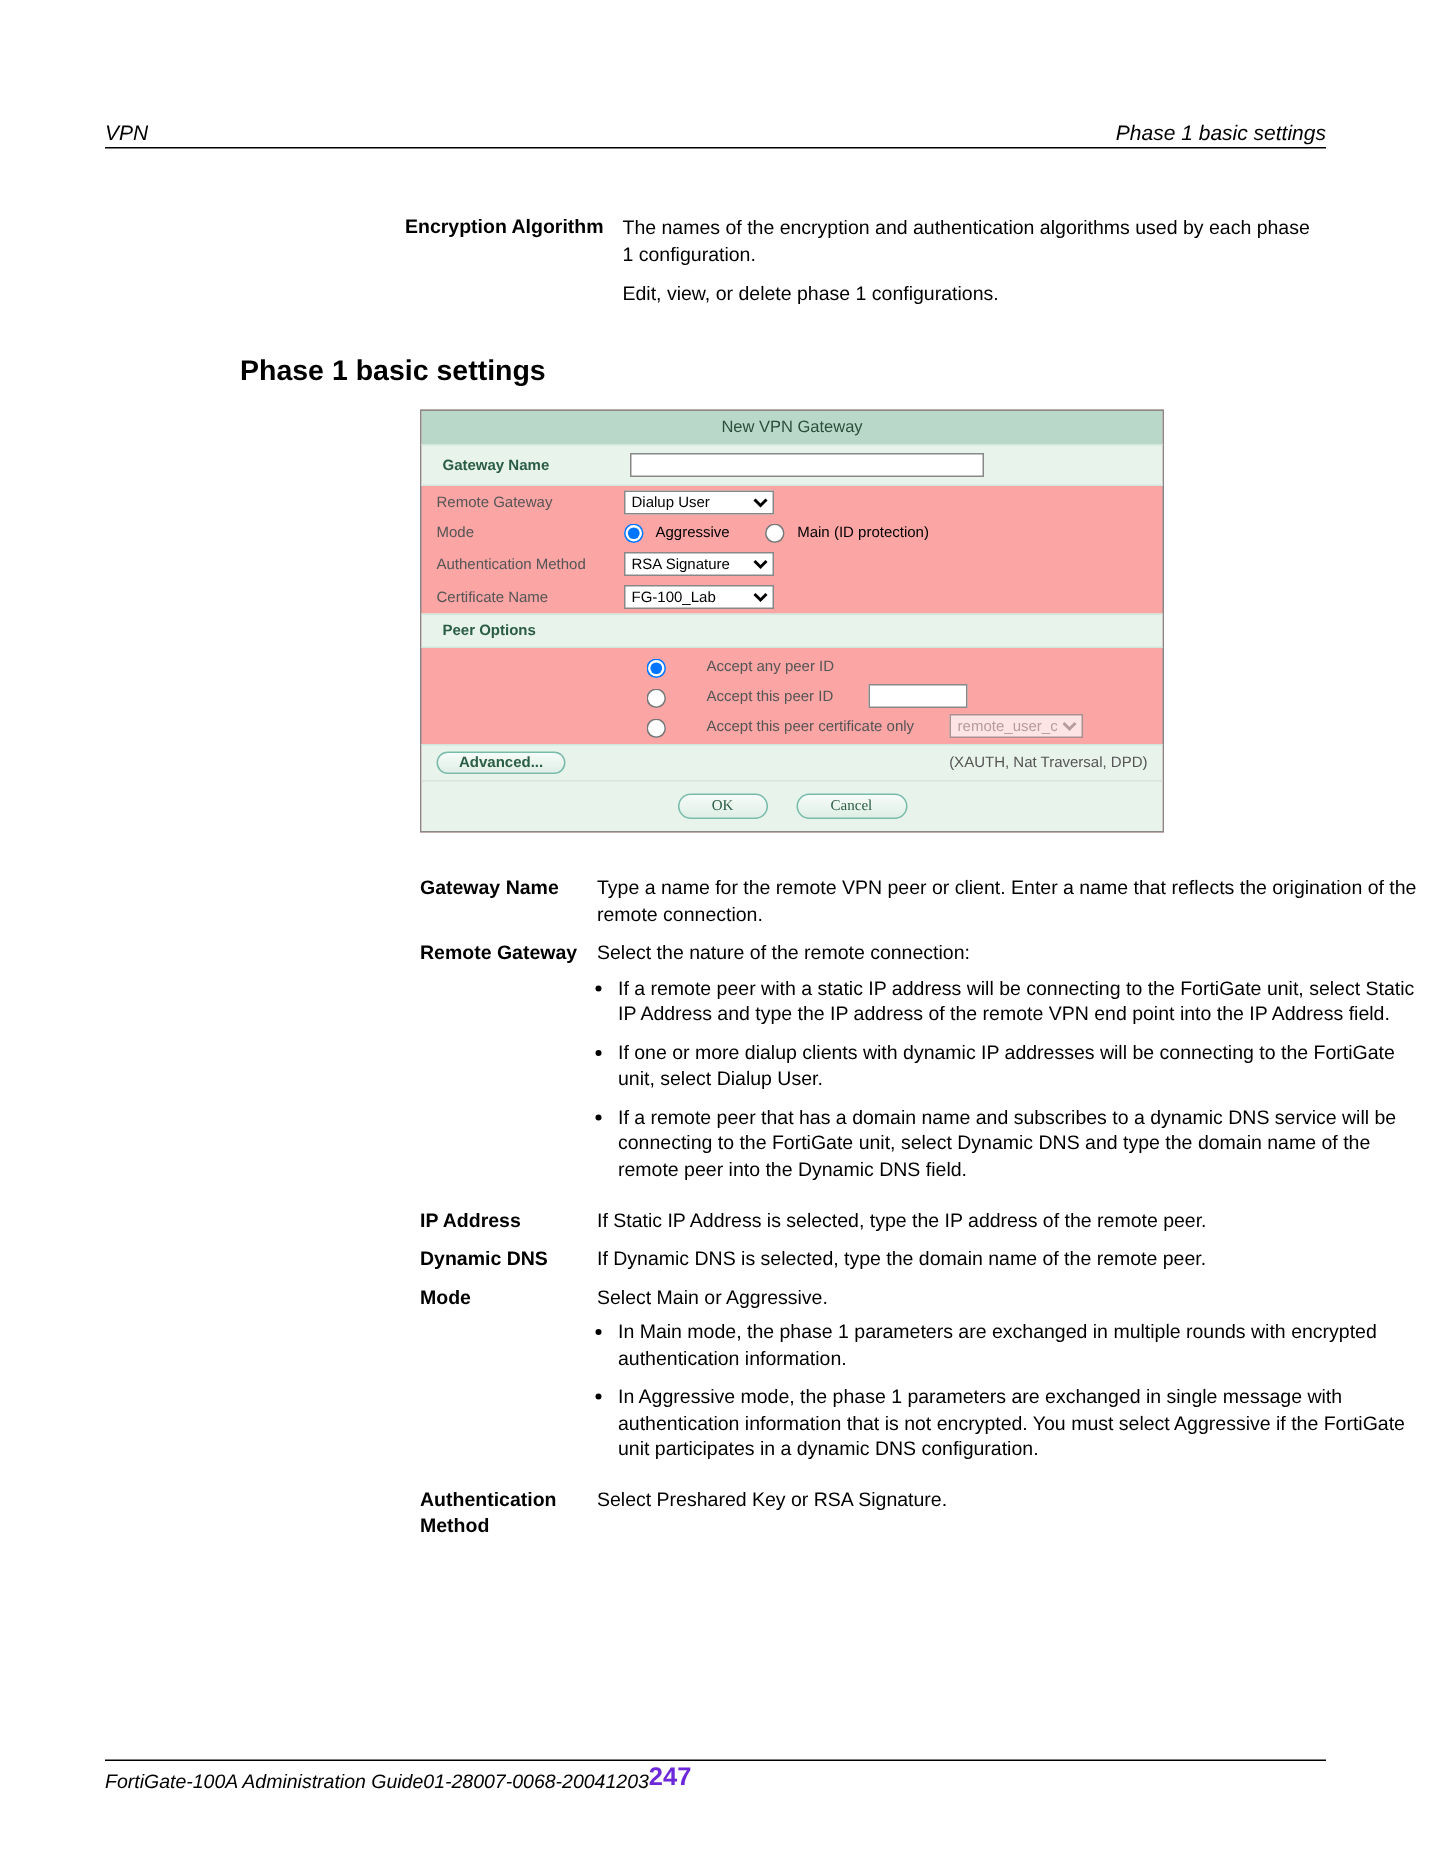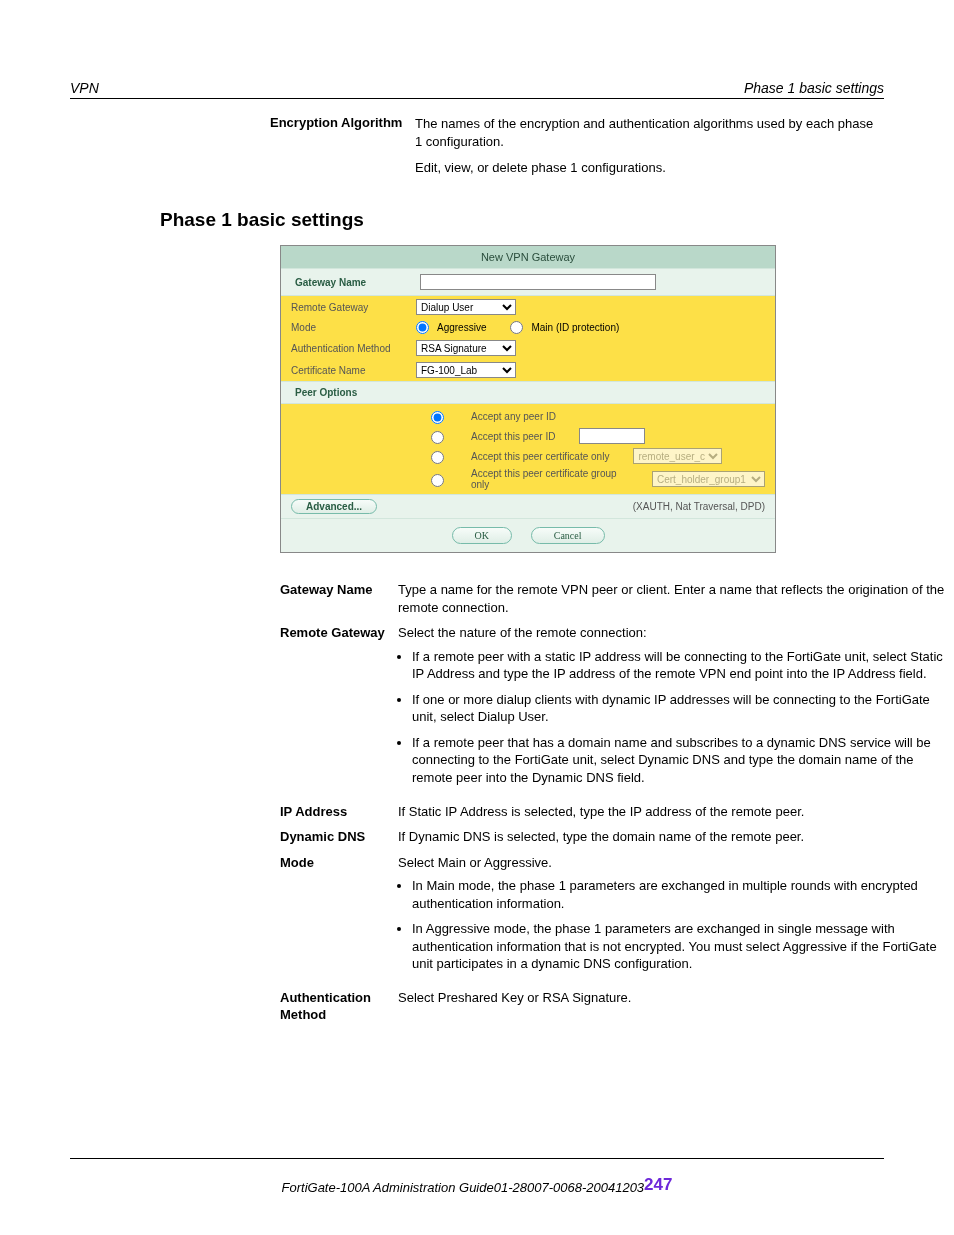--- a/index.html
+++ b/index.html
@@ -16,40 +16,40 @@
     padding: 80px 70px 40px 70px;
     position: relative;
   }
   .running-head {
     display: flex;
     justify-content: space-between;
     font-style: italic;
     font-size: 14px;
     border-bottom: 1px solid #000;
     padding-bottom: 2px;
-    margin-bottom: 16px;
+    margin-bottom: 44px;
   }
   .enc-row { display: flex; margin-left: 200px; }
   .enc-label { width: 145px; font-weight: bold; }
   .enc-text { flex: 1; line-height: 1.35; }
   .enc-sub { margin-left: 345px; margin-top: 10px; }
   h2 {
     font-size: 19px;
     font-weight: bold;
     font-family: Arial, Helvetica, sans-serif;
     margin: 34px 0 14px 90px;
   }
   .fig-caption { font-weight: bold; font-size: 13px; margin: 0 0 10px 210px; }
   .shot {
     margin-left: 210px;
     width: 494px;
     border: 1px solid #888;
     font-family: Verdana, Geneva, sans-serif;
     font-size: 10px;
-    background: #fde047;
+    background: #fca5a5;
   }
   .shot .titlebar { background: #b9d8c9; text-align: center; padding: 5px 0; color: #2a4d3c; font-size: 11px; }
   .shot .section-row { display: flex; align-items: center; padding: 3px 10px; }
   .shot .section-head { background: #e8f3ec; color: #2a5d44; font-weight: bold; padding: 5px 14px; border-top: 1px solid #d2e6dc; border-bottom: 1px solid #d2e6dc; }
   .shot .lbl { width: 125px; color: #555; }
   .shot input.txt { border: 1px solid #888; height: 14px; font-size: 10px; padding: 0 2px; }
   .shot select { border: 1px solid #888; font-size: 10px; height: 16px; background: #fff; }
   .shot .radio-row { display: flex; align-items: center; gap: 6px; }
   .shot .radio-row input { margin: 0 2px 0 0; }
   .shot .peer-block { padding: 2px 10px 2px 145px; }
@@ -67,22 +67,22 @@
     background: linear-gradient(#f7fcf9, #dfeee6); color: #2a5d44; font-size: 10px;
     font-family: Liberation Serif, serif;
   }
   table.defs { margin: 24px 0 0 210px; width: 680px; border-collapse: collapse; font-size: 13px; }
   table.defs td { vertical-align: top; padding: 4px 8px 4px 0; line-height: 1.35; }
   table.defs td.term { font-weight: bold; width: 110px; }
   table.defs ul { margin: 6px 0 0 14px; padding: 0; }
   table.defs li { margin-bottom: 8px; }
   .footer {
     position: absolute; left: 70px; right: 70px; bottom: 40px;
-    border-top: 1px solid #000; padding-top: 16px;
-    display: flex; justify-content: center; align-items: flex-end;
+    border-top: 1px solid #000; padding-top: 1px;
+    display: flex; justify-content: flex-start; align-items: flex-end;
     font-style: italic; font-size: 13px;
   }
   .footer .pg { font-style: normal; font-weight: bold; color: #6d28d9; font-size: 17px; }
 </style>
 </head>
 <body>
 
 <div class="page">
 
   <div class="running-head">
@@ -148,27 +148,20 @@
       <div class="peer-line">
         <input type="radio" style="">
         <span>Accept this peer ID</span>
         <input class="txt" style="width: 60px;">
       </div>
       <div class="peer-line">
         <input type="radio" style="">
         <span>Accept this peer certificate only</span>
         <select disabled="" style="width:89px;color:#999">
           <option>remote_user_cert</option>
-        </select>
-      </div>
-      <div class="peer-line">
-        <input type="radio" style="">
-        <span>Accept this peer certificate group only</span>
-        <select disabled="" style="width:120px;color:#999">
-          <option>Cert_holder_group1</option>
         </select>
       </div>
     </div>
 
     <div class="adv-row">
       <button class="adv-btn">Advanced...</button>
       <span class="adv-note">(XAUTH, Nat Traversal, DPD)</span>
     </div>
 
     <div class="btn-row">

